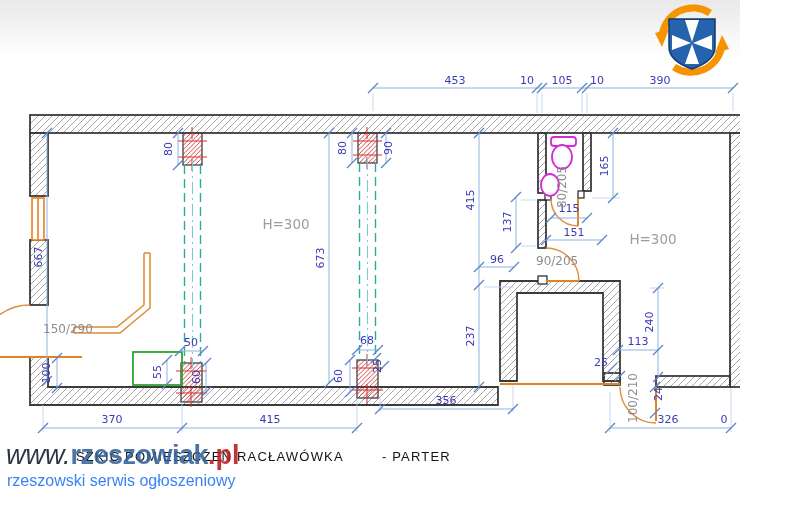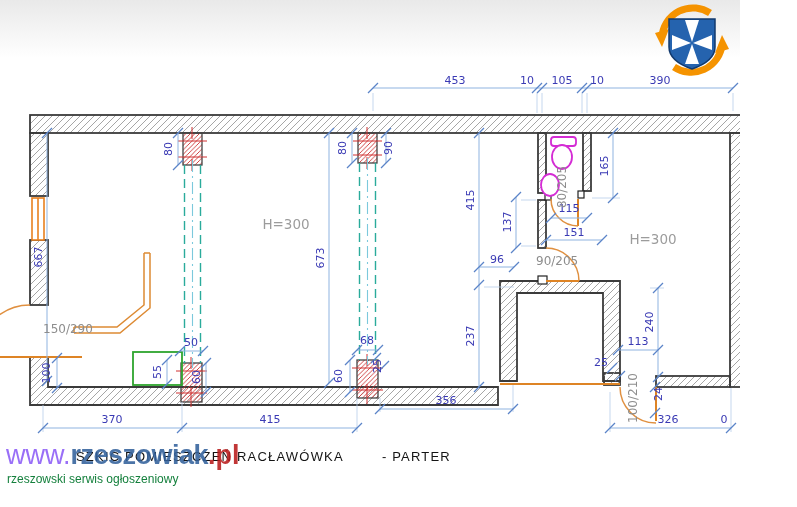--- a/index.html
+++ b/index.html
@@ -11,24 +11,24 @@
   .dim{font-size:11px;fill:#3a3ab4;}
   .gray{fill:#8d8d8d;font-size:12px;}
   .room{fill:#9c9c9c;font-size:13.5px;}
   #plan{position:absolute;left:0;top:0;}
   #logo{position:absolute;right:8px;top:3px;}
   #footer-title{position:absolute;left:76px;top:449px;font-size:13px;letter-spacing:1.2px;
                 color:#141414;z-index:2;white-space:nowrap;}
   #footer-title .suffix{margin-left:38px;}
   #watermark{position:absolute;left:6px;top:440px;font-size:27px;z-index:3;opacity:.88;
              white-space:nowrap;}
-  #watermark .w1{color:#8b5cf6;font-weight:400;}
+  #watermark .w1{color:#0f172a;font-weight:400;font-style:italic;}
   #watermark .w2{color:#33619c;font-weight:700;letter-spacing:-.5px;margin-top:31px;}
   #watermark .w3{color:#b91c1c;font-weight:700;}
-  #tagline{position:absolute;left:7px;top:472px;font-size:12px;color:#15803d;z-index:3;text-align:center;}
+  #tagline{position:absolute;left:7px;top:472px;font-size:16px;color:#3b82f6;z-index:3;text-align:center;}
 </style>
 </head>
 <body>
 
 <div id="stage">
   <div id="topshade"></div>
 
   <svg id="plan" width="797" height="445" viewBox="0 0 797 445">
     <defs>
       <pattern id="hatchGray" width="7" height="7" patternUnits="userSpaceOnUse">

